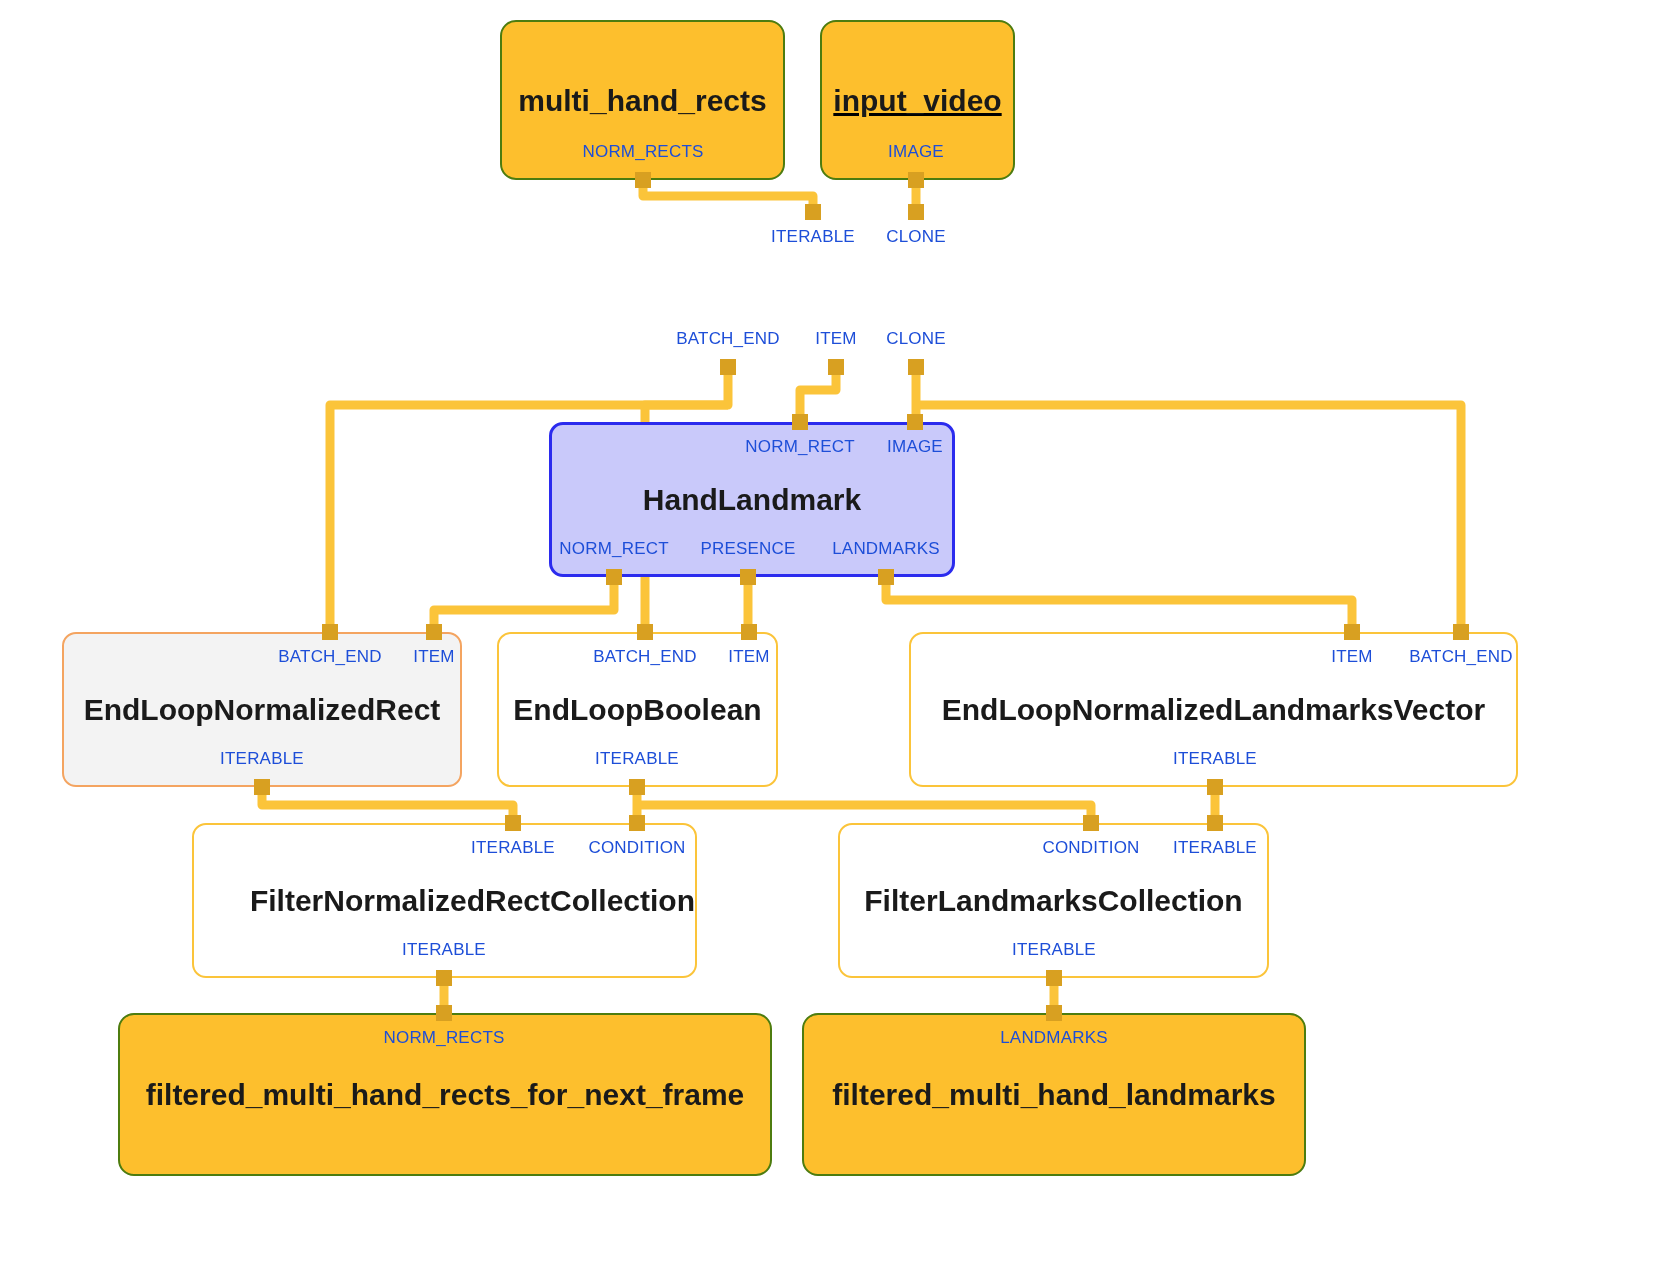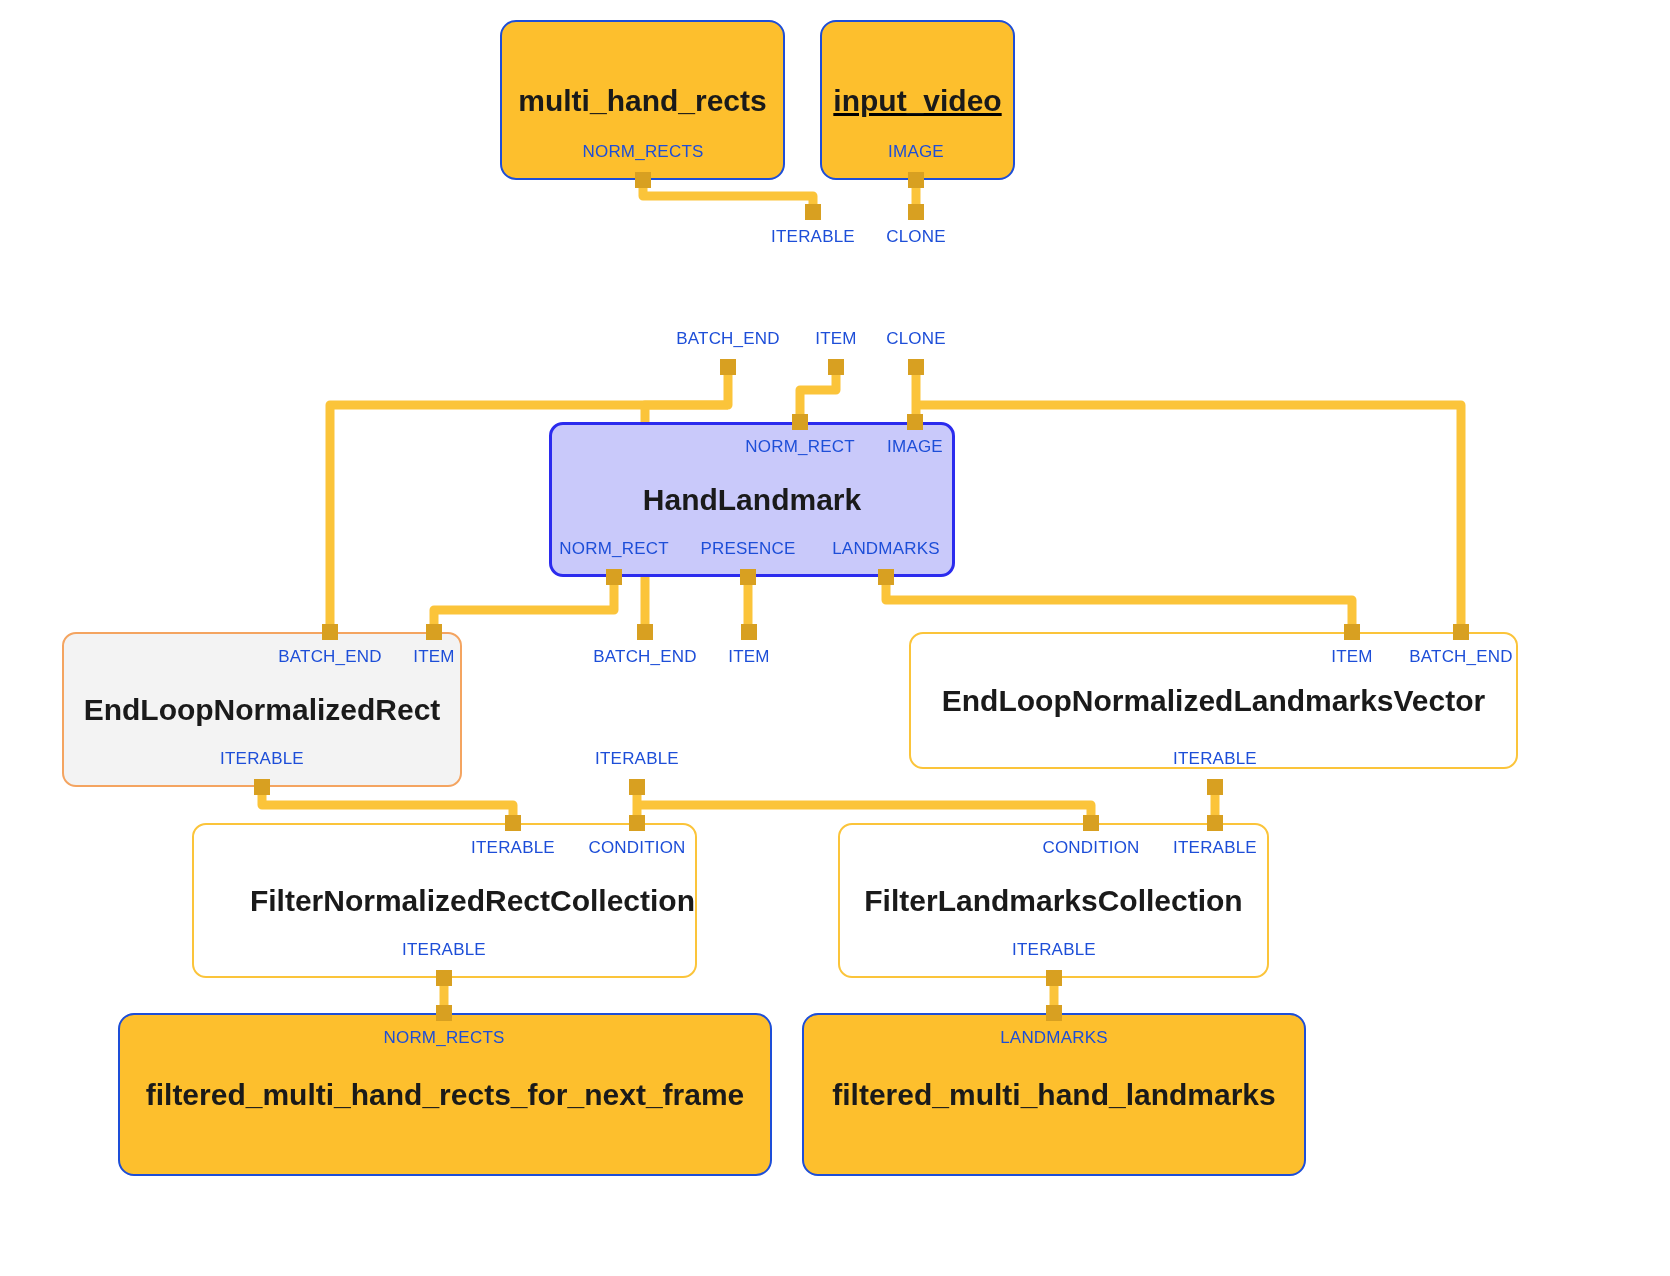--- a/index.html
+++ b/index.html
@@ -35,21 +35,21 @@
     position: absolute;
     box-sizing: border-box;
     border-radius: 14px;
     display: flex;
     flex-direction: column;
     align-items: center;
     justify-content: center;
   }
   .node.stream {
     background: #FDBF2D;
-    border: 2px solid #1d4ed8;
+    border: 2px solid #4d7c0f;
     border-radius: 16px;
   }
   .node.calc {
     background: #ffffff;
     border: 2.5px solid #FBC43A;
   }
   .node.calc.selected {
     background: #F3F3F3;
     border: 2.5px solid #F4A460;
   }
@@ -148,27 +148,30 @@
       <div class="port-sq" style="left: 886px; top: 577px;"></div>
       <div class="node calc selected" style="left: 62px; top: 632px; width: 400px; height: 155px;">
         <div class="node-title">EndLoopNormalizedRect</div>
       </div>
       <div class="port-label" style="left: 330px; top: 647px;">BATCH_END</div>
       <div class="port-sq" style="left: 330px; top: 632px;"></div>
       <div class="port-label" style="left: 434px; top: 647px;">ITEM</div>
       <div class="port-sq" style="left: 434px; top: 632px;"></div>
       <div class="port-label" style="left: 262px; top: 749px;">ITERABLE</div>
       <div class="port-sq" style="left: 262px; top: 787px;"></div>
+      <div class="node calc" style="left: 497px; top: 632px; width: 281px; height: 155px;">
+        <div class="node-title">EndLoopBoolean</div>
+      </div>
       <div class="port-label" style="left: 645px; top: 647px;">BATCH_END</div>
       <div class="port-sq" style="left: 645px; top: 632px;"></div>
       <div class="port-label" style="left: 749px; top: 647px;">ITEM</div>
       <div class="port-sq" style="left: 749px; top: 632px;"></div>
       <div class="port-label" style="left: 637px; top: 749px;">ITERABLE</div>
       <div class="port-sq" style="left: 637px; top: 787px;"></div>
-      <div class="node calc" style="left: 909px; top: 632px; width: 609px; height: 137px;">
+      <div class="node calc" style="left: 909px; top: 632px; width: 609px; height: 155px;">
         <div class="node-title">EndLoopNormalizedLandmarksVector</div>
       </div>
       <div class="port-label" style="left: 1352px; top: 647px;">ITEM</div>
       <div class="port-sq" style="left: 1352px; top: 632px;"></div>
       <div class="port-label" style="left: 1461px; top: 647px;">BATCH_END</div>
       <div class="port-sq" style="left: 1461px; top: 632px;"></div>
       <div class="port-label" style="left: 1215px; top: 749px;">ITERABLE</div>
       <div class="port-sq" style="left: 1215px; top: 787px;"></div>
       <div class="node calc" style="left: 192px; top: 823px; width: 505px; height: 155px; align-items: flex-end;">
         <div class="node-title">FilterNormalizedRectCollection</div>

